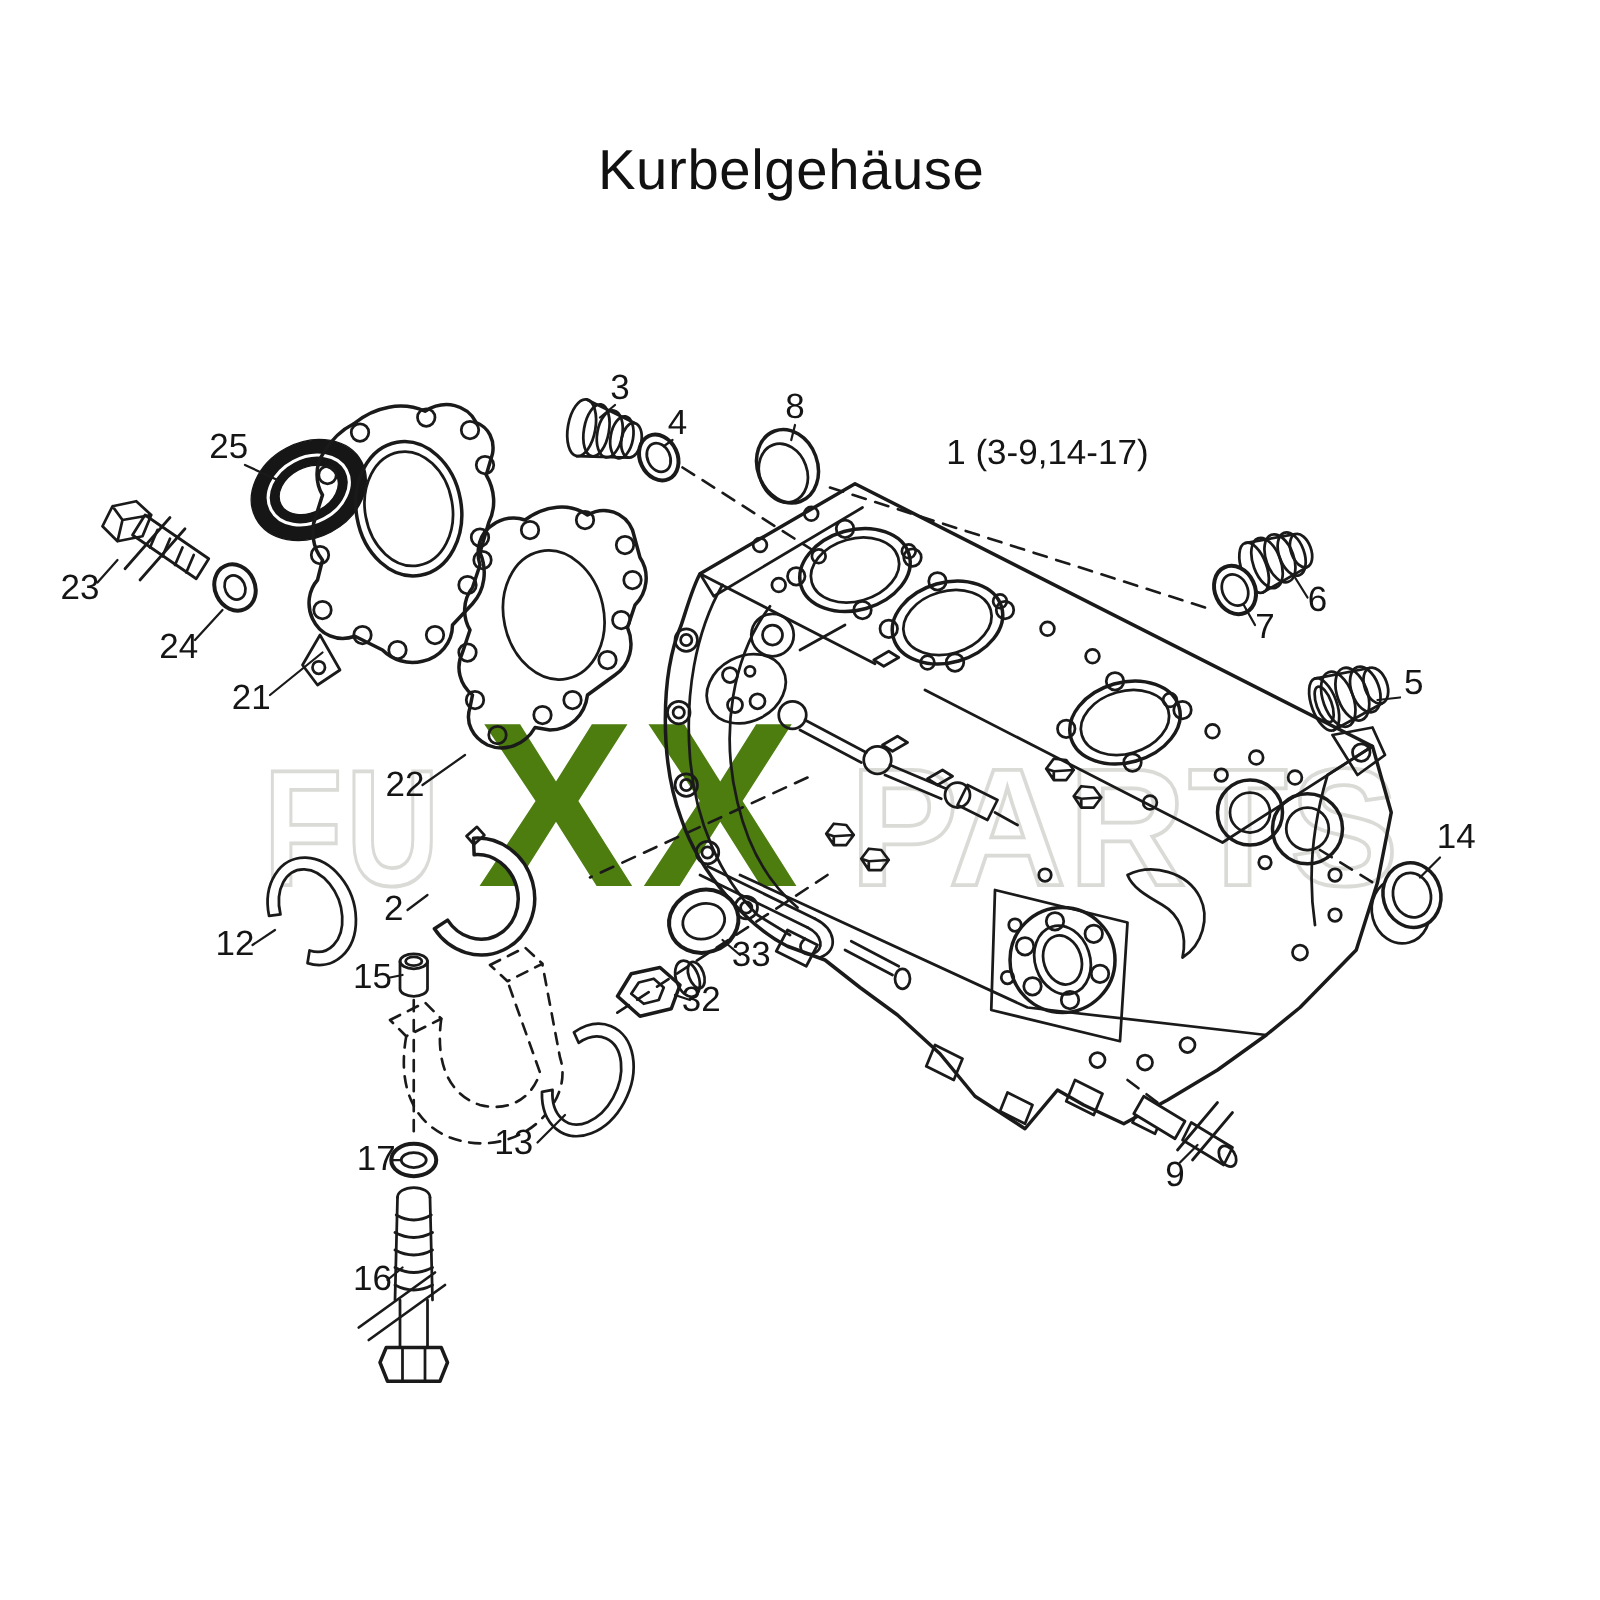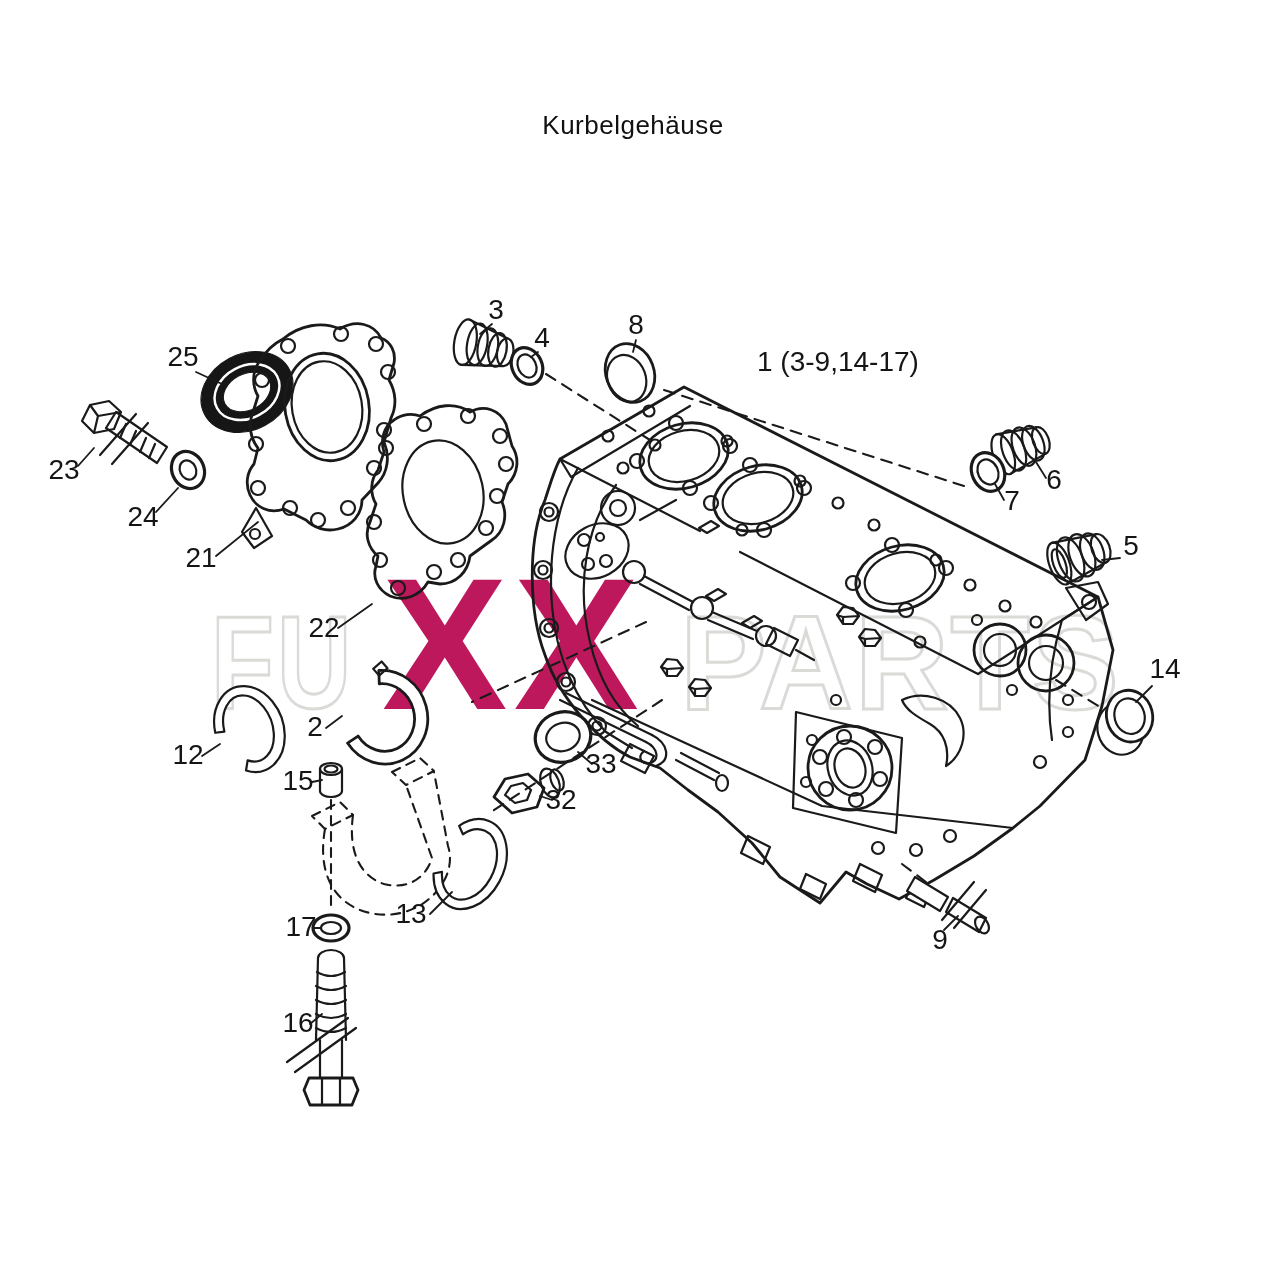--- a/index.html
+++ b/index.html
@@ -1,23 +1,23 @@
 <!DOCTYPE html>
 <html><head>
 <meta charset="utf-8">
 <style>
   html,body{margin:0;padding:0;background:#ffffff;}
   #stage{position:relative;width:1280px;height:1280px;background:#ffffff;overflow:hidden;
          font-family:"Liberation Sans",sans-serif;}
   #page-title{position:absolute;left:633px;top:110px;transform:translateX(-50%);
-              font-size:26px;color:#111;white-space:nowrap;letter-spacing:0.5px;}
+              font-size:45px;color:#111;white-space:nowrap;letter-spacing:0.5px;}
   .wm{position:absolute;line-height:1;font-weight:700;white-space:nowrap;user-select:none;}
   .wm-outline{color:#ffffff;-webkit-text-stroke:3px #dadad7;}
   .wm-fu{left:211px;top:597px;font-size:132px;transform:scaleX(0.78);transform-origin:left top;letter-spacing:4px;}
-  .wm-xx{left:382px;top:550px;font-size:188px;color:#be185d;letter-spacing:6px;}
+  .wm-xx{left:382px;top:550px;font-size:188px;color:#4d7c0f;letter-spacing:6px;}
   .wm-parts{left:680px;top:596px;font-size:134px;transform:scaleX(0.97);transform-origin:left top;letter-spacing:2px;}
   svg#art{position:absolute;left:0;top:0;z-index:3;}
   svg#art .ln{fill:none;stroke:#1a1a1a;stroke-width:2.2;stroke-linecap:round;stroke-linejoin:round;}
   svg#art .ln-heavy{stroke-width:2.8;}
   svg#art .ln-bold{stroke-width:3.2;}
   svg#art .fillw{fill:#ffffff;}
   svg#art .dash{fill:none;stroke:#1a1a1a;stroke-width:2.1;stroke-dasharray:11 8;stroke-linecap:round;}
   svg#art .capdash{fill:none;stroke:#1a1a1a;stroke-width:2.1;stroke-dasharray:9 7;stroke-linecap:round;stroke-linejoin:round;}
   svg#art .leader{fill:none;stroke:#1a1a1a;stroke-width:1.8;stroke-linecap:round;}
   svg#art text.callout{font-family:"Liberation Sans",sans-serif;font-size:28px;fill:#151515;}

